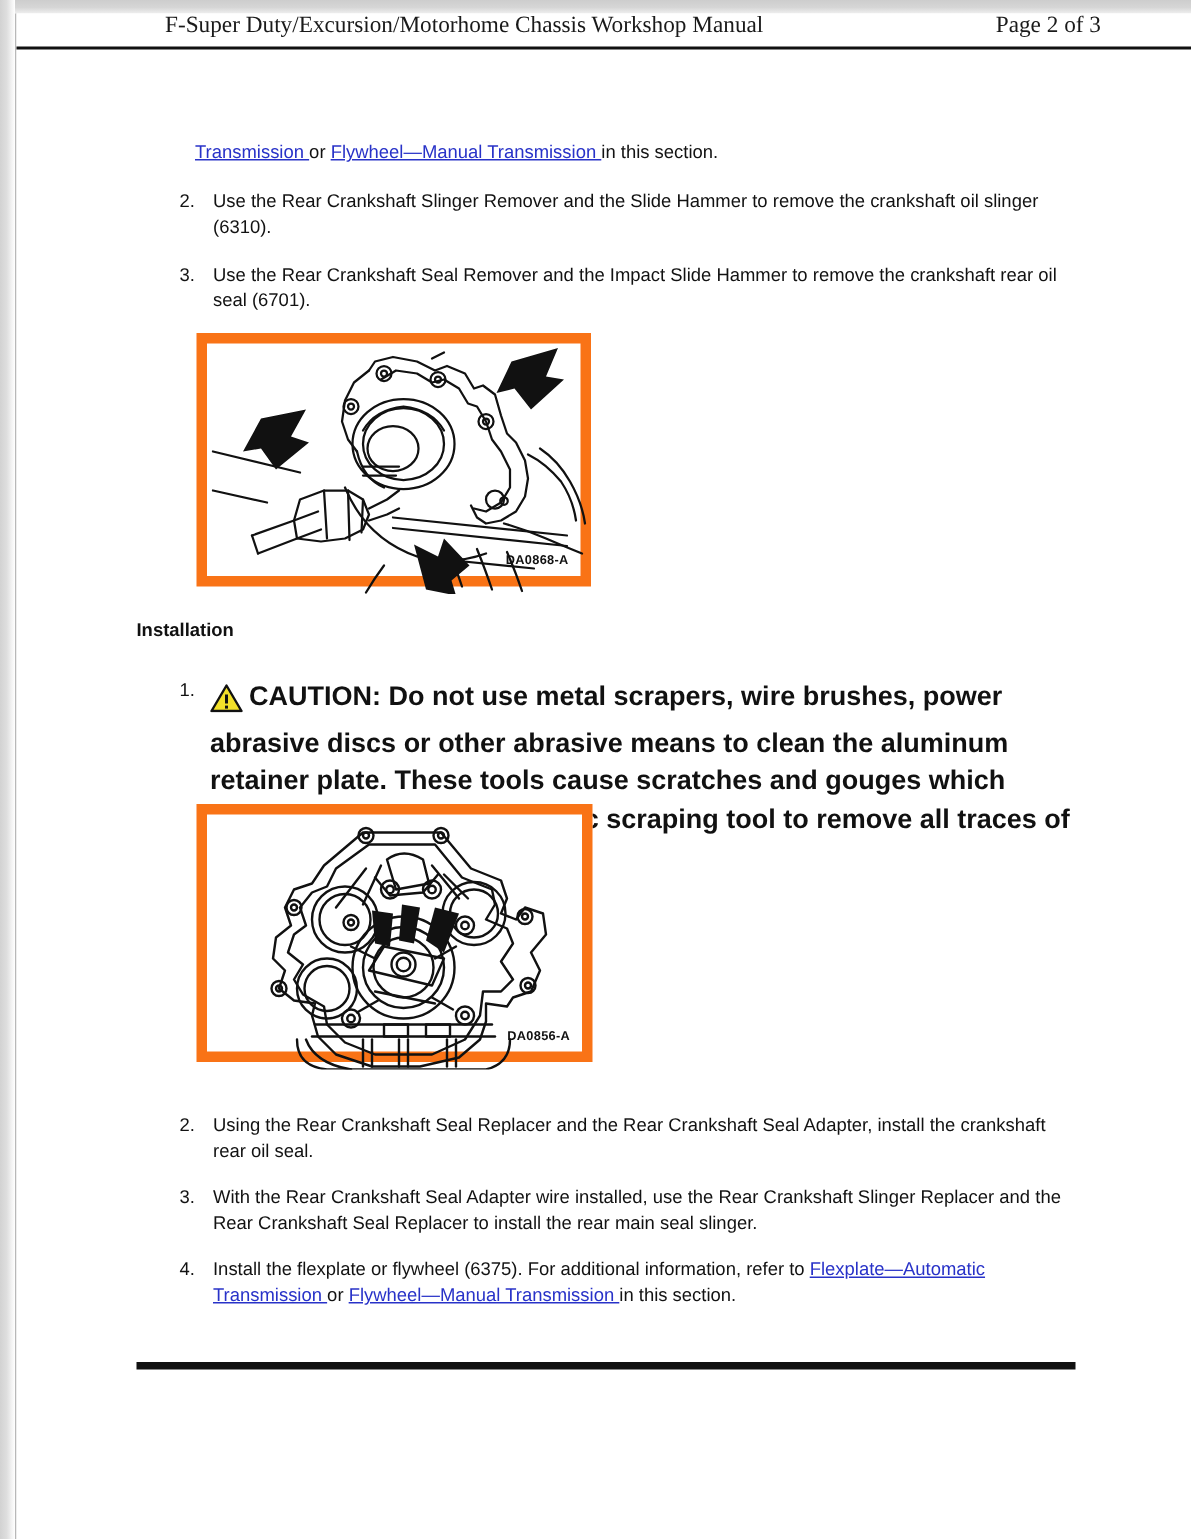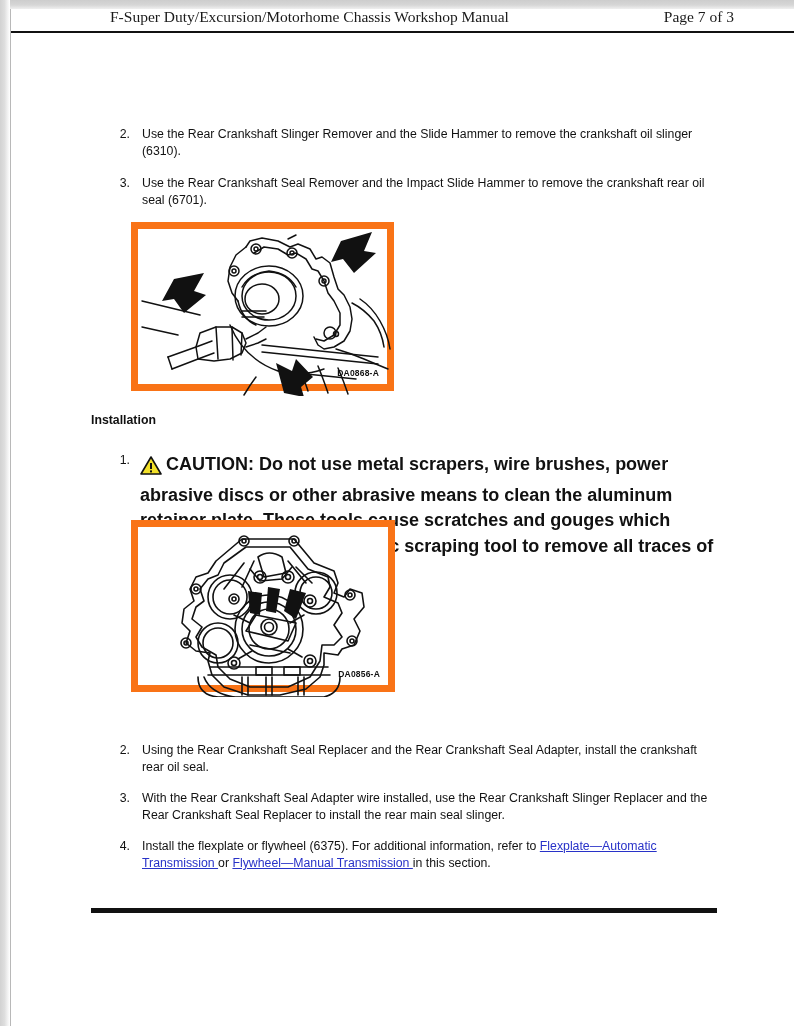--- a/index.html
+++ b/index.html
@@ -179,26 +179,29 @@
 <div id="page">
 
   <div class="edge-top"></div>
   <div class="edge-left"></div>
   <div class="edge-left-line"></div>
 
   <div class="sheet"></div>
 
   <div class="doc-header">
     <span class="title">F-Super Duty/Excursion/Motorhome Chassis Workshop Manual</span>
-    <span class="pageno">Page 7 of 3</span>
+    <span class="pageno">Page 2 of 3</span>
   </div>
   <div class="header-rule"></div>
 
   <div class="content">
 
+    <div class="para" style="left:130px; top:93px; width:600px;">
+      <span class="doclink">Transmission </span><span>or </span><span class="doclink">Flywheel—Manual Transmission </span><span>in this section.</span>
+    </div>
 
     <div class="listitem" style="left:108px; top:126px; width:612px;">
       <span class="num">2.</span>
       <span class="txt">Use the Rear Crankshaft Slinger Remover and the Slide Hammer to remove the crankshaft oil slinger (6310).</span>
     </div>
 
     <div class="listitem" style="left:108px; top:175px; width:612px;">
       <span class="num">3.</span>
       <span class="txt">Use the Rear Crankshaft Seal Remover and the Impact Slide Hammer to remove the crankshaft rear oil seal (6701).</span>
     </div>
@@ -284,21 +287,21 @@
           <svg width="22" height="19" viewBox="0 0 22 19">
             <polygon points="11,1 21,18 1,18" fill="#f2e02a" stroke="#111" stroke-width="1.6" stroke-linejoin="round"></polygon>
             <rect x="10" y="7" width="2" height="6" fill="#111"></rect>
             <rect x="10" y="14.4" width="2" height="2" fill="#111"></rect>
           </svg>
         </span><span>CAUTION:</span><span> Do not use metal scrapers, wire brushes, power abrasive discs or other abrasive means to clean the aluminum retainer plate. These tools cause scratches and gouges which make leak paths. Use a plastic scraping tool to remove all traces of old sealant.</span>
       </span>
     </div>
 
 
-    <div class="figure" style="left:131px; top:520px; width:264px; height:172px;">
+    <div class="figure" style="left:131px; top:536px; width:264px; height:172px;">
       <svg width="262" height="170" viewBox="0 0 262 170">
         <g fill="none" stroke="#111" stroke-width="1.6" stroke-linejoin="round" stroke-linecap="round">
 
           <path d="M104 12 L156 12 L176 36 L196 44 L200 56 L196 66 L206 70 L212 62 L224 66 L226 80
                    L216 92 L222 104 L216 118 L204 122 L200 128 L186 126
                    L186 138 L182 150 L168 162 L142 168 L110 168 L86 160 L74 148 L70 134 L72 126
                    L58 124 L48 116 L52 104 L44 96 L46 82 L56 74 L52 62 L58 50 L70 46 L78 34 Z"></path>
 
           <path d="M108 20 L152 20 L170 42 L190 50 L192 60 L186 70
                    L200 76 L204 86 L196 98 L204 110 L196 118 L184 118

